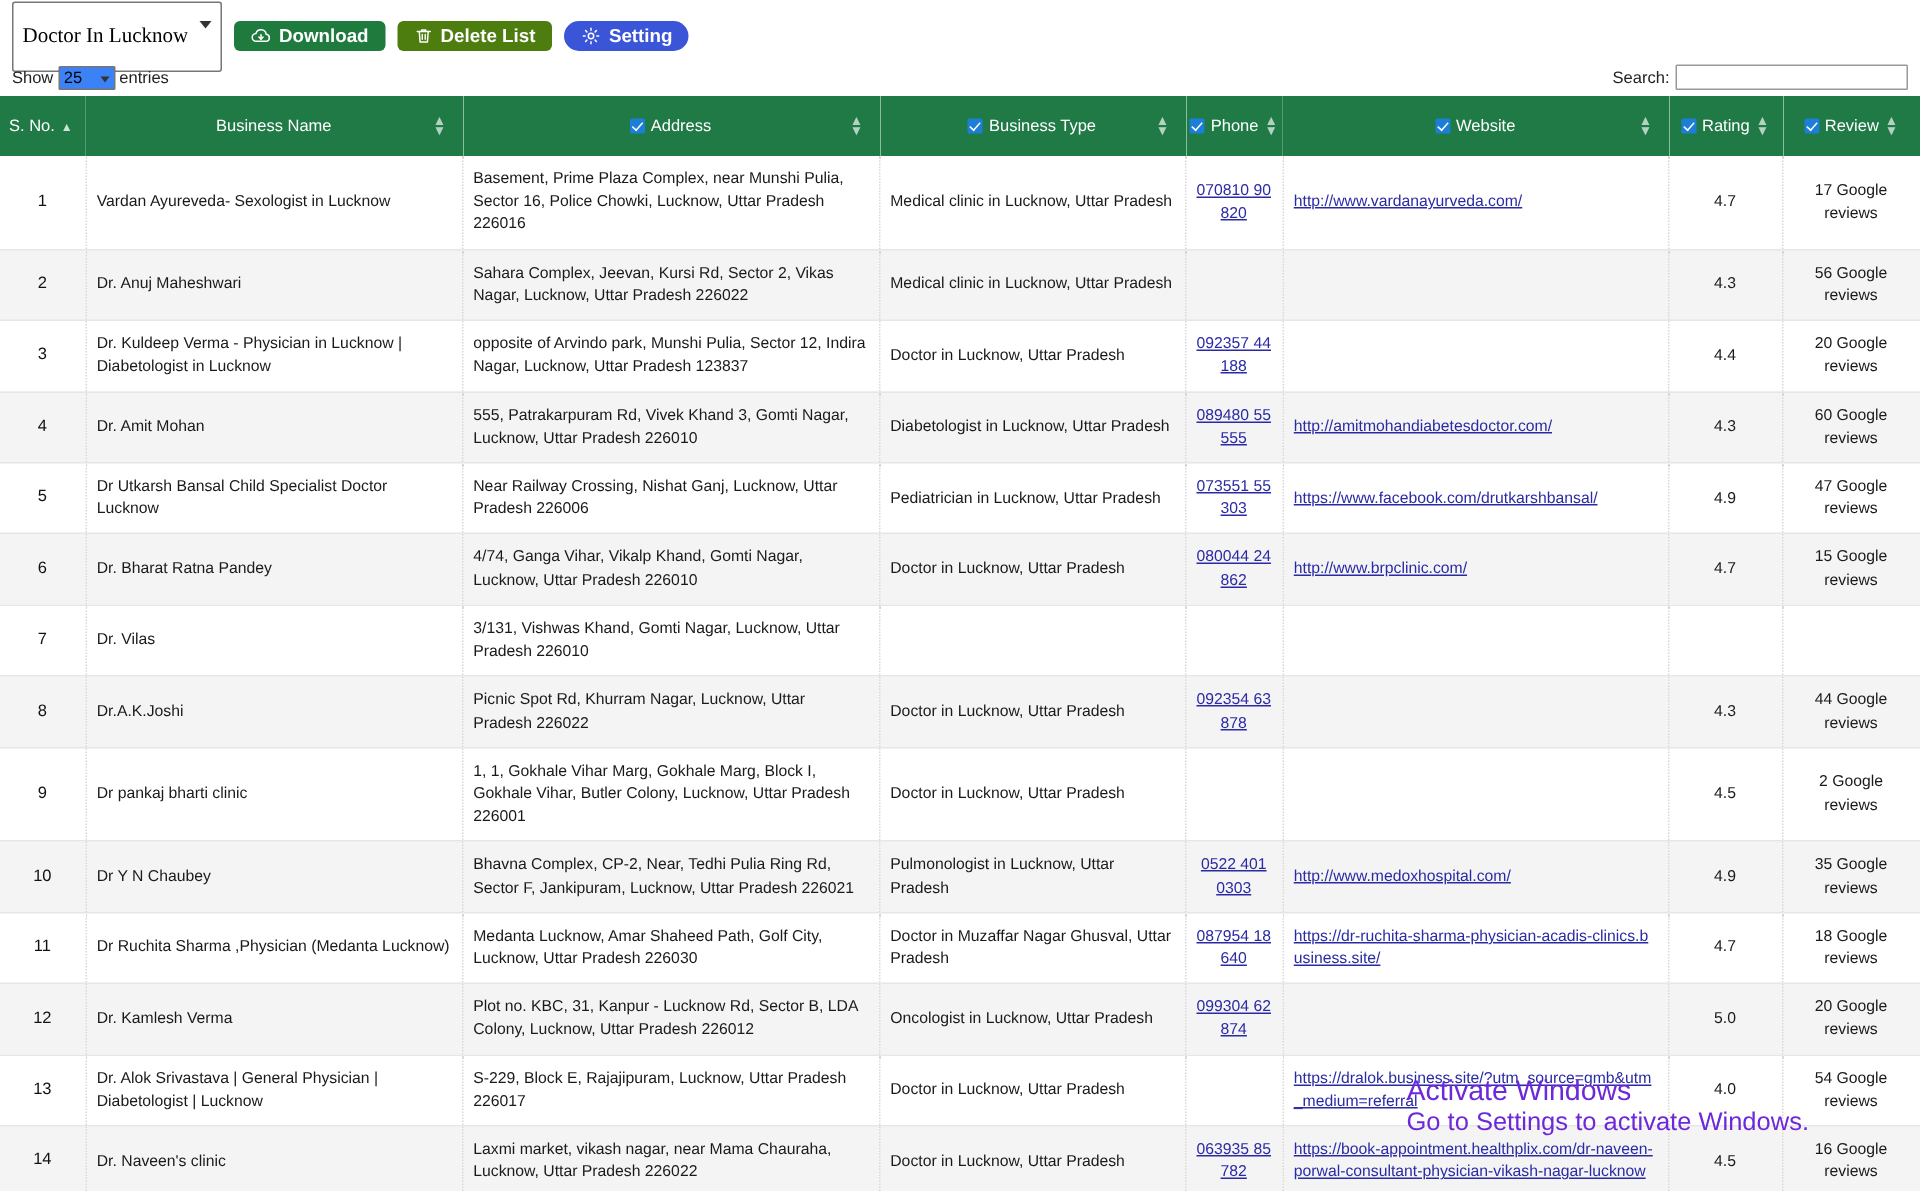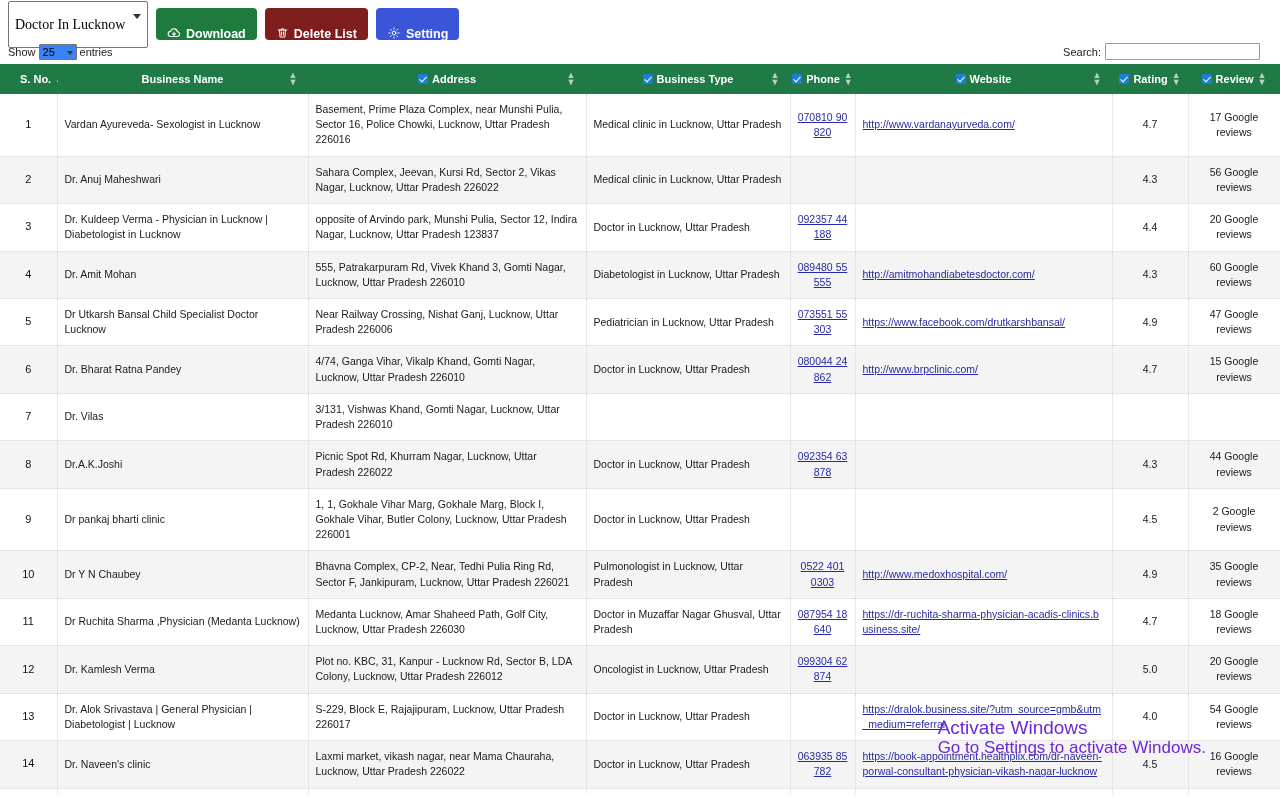--- a/index.html
+++ b/index.html
@@ -34,34 +34,34 @@
   .select-wrap::after {
     content: "";
     position: absolute; right: 7px; top: 13px;
     width: 0; height: 0;
     border-left: 4px solid transparent;
     border-right: 4px solid transparent;
     border-top: 5px solid #333;
     pointer-events: none;
   }
   .btn {
-    display: inline-flex; align-items: flex-end; gap: 5px;
-    height: 32px;
+    display: inline-flex; align-items: center; gap: 5px;
+    height: 20px;
     padding: 0 11px;
     border: none; border-radius: 4px;
     color: #fff;
     font-size: 12.5px; font-weight: bold;
     font-family: "Liberation Sans", sans-serif;
     cursor: pointer;
     line-height: 1;
   }
   .btn svg { display: block; }
   .btn-download { background: #1f7a3d; }
-  .btn-delete   { background: #7f1d1d; }
-  .btn-setting  { background: #3b55d9; }
+  .btn-delete   { background: #4d7c0f; }
+  .btn-setting  { background: #3b55d9; border-radius: 16px; }
 
   
   .tablebar {
     position: relative;
     height: 22px;
     padding: 0 2px 0 8px;
     font-size: 11px;
     color: #222;
   }
   .dt-length { position: absolute; left: 8px; top: 2px; display: flex; align-items: center; gap: 3px; }
@@ -77,43 +77,43 @@
   }
   .dt-length .sel2::after {
     content: "";
     position: absolute; right: 4px; top: 7px;
     width: 0; height: 0;
     border-left: 3px solid transparent;
     border-right: 3px solid transparent;
     border-top: 4px solid #333;
     pointer-events: none;
   }
-  .dt-search { position: absolute; right: 20px; top: 1px; display: flex; align-items: center; gap: 4px; }
+  .dt-search { position: absolute; right: 8px; top: 1px; display: flex; align-items: center; gap: 4px; }
   .dt-search input {
     width: 155px; height: 17px;
     border: 1px solid #999; border-radius: 1px;
     font-size: 11px; padding: 0 3px;
     font-family: "Liberation Sans", sans-serif;
   }
 
   
   table.listing {
     width: 1280px;
     border-collapse: collapse;
     table-layout: fixed;
     font-size: 10.5px;
     color: #1a1a1a;
   }
   table.listing thead th {
     background: #1f7a45;
     color: #ffffff;
-    height: 30px;
+    height: 40px;
     font-size: 11px;
-    font-weight: bold;
-    padding: 0 20px;
+    font-weight: normal;
+    padding: 0 6px;
     border-right: 1px solid #1f7a45;
     position: relative;
     white-space: nowrap;
   }
   .th-inner { display: flex; align-items: center; justify-content: center; gap: 4px; }
   .th-inner.left { justify-content: flex-start; }
   .chk {
     width: 10px; height: 10px;
     background: #1c7ed6;
     border-radius: 1px;

